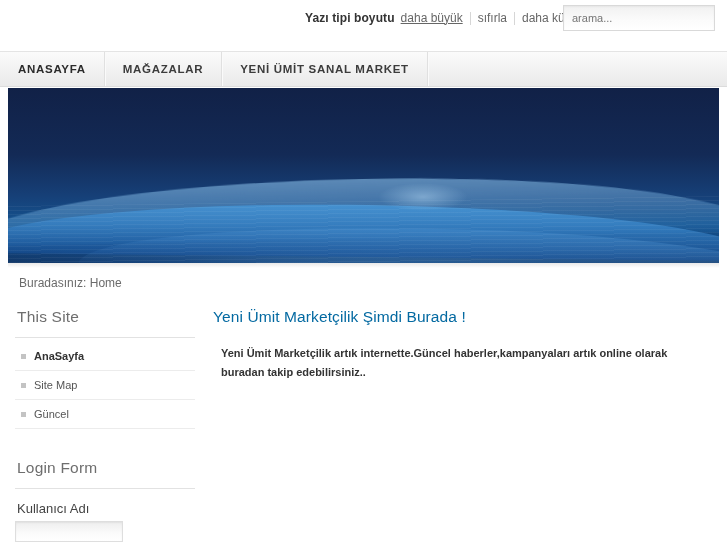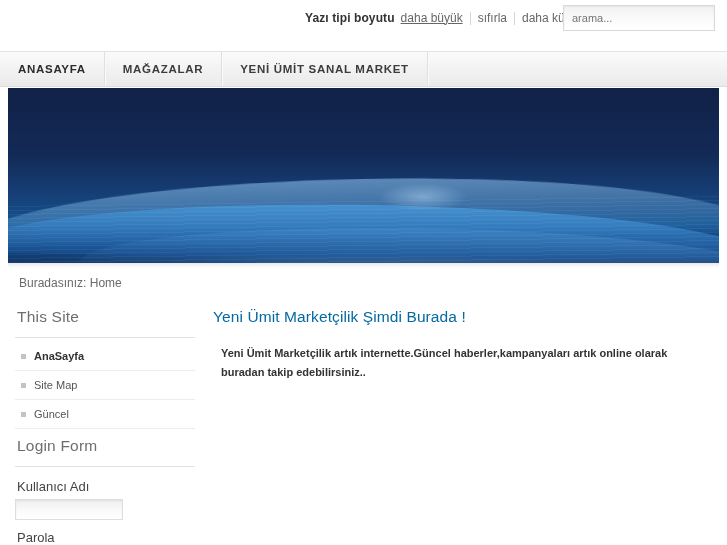--- a/index.html
+++ b/index.html
@@ -111,21 +111,21 @@
 
   
   .breadcrumb {
     position: absolute; left: 19px; top: 276px;
     font-size: 12px; color: #6b6b6b;
   }
   .breadcrumb .crumb-link { color: #6b6b6b; text-decoration: none; }
 
   
   .sidebar { position: absolute; left: 15px; top: 308px; width: 180px; }
-  .module { margin-bottom: 8px; }
+  .module { margin-bottom: 30px; }
   .module-title {
     font-size: 15.5px; color: #6e6e6e; font-weight: normal;
     margin: 0 0 9px 0; padding: 0 0 2px 2px; letter-spacing: 0.2px;
   }
   .module-rule { height: 1px; background: #e2e2e2; margin-bottom: 4px; }
   .menu { list-style: none; margin: 0; padding: 0; }
   .menu li { border-bottom: 1px solid #ececec; }
   .menu a {
     display: flex; align-items: center; gap: 8px;
     padding: 8px 2px 8px 6px;

